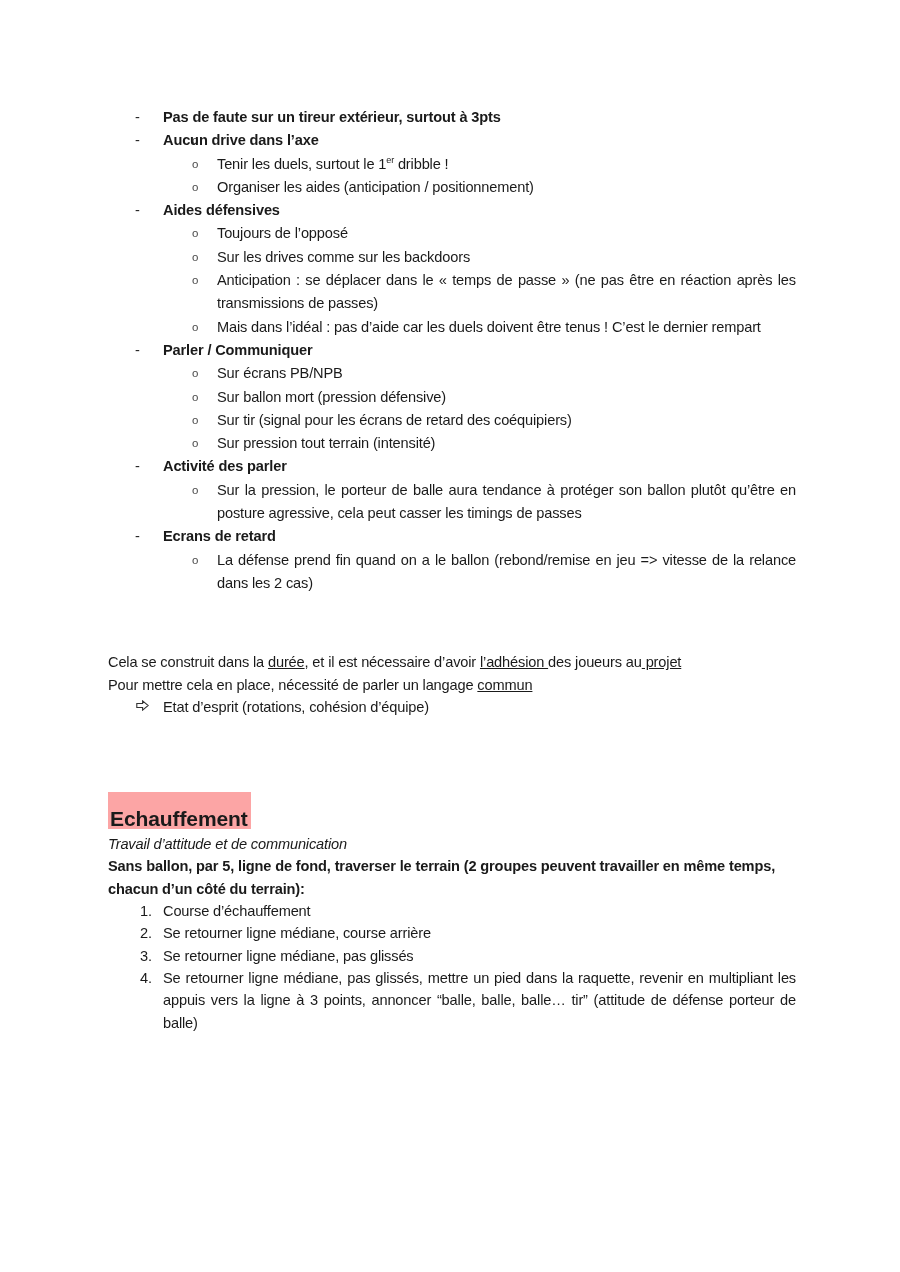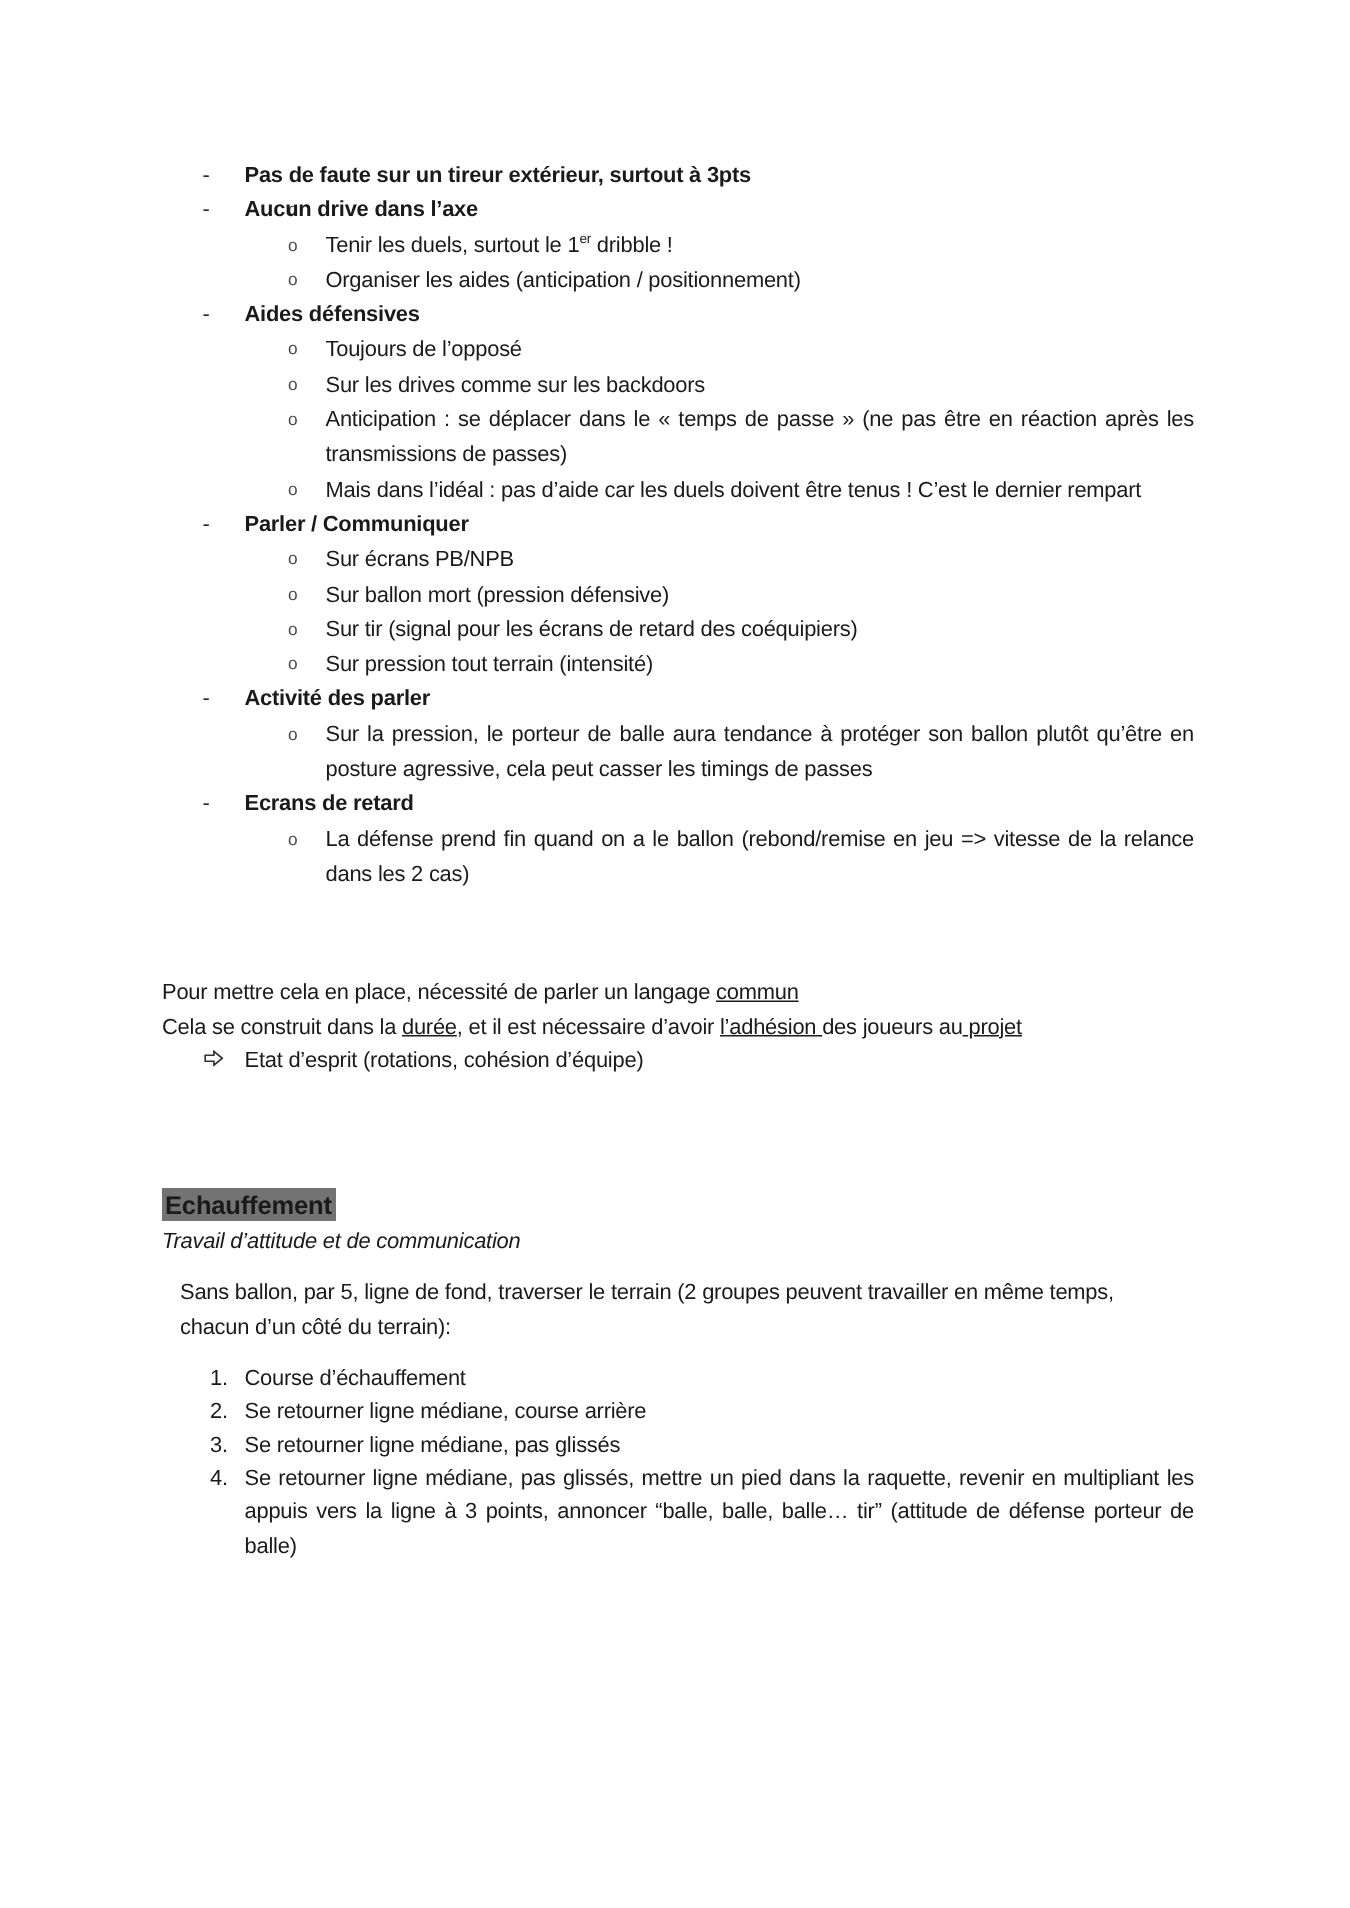--- a/index.html
+++ b/index.html
@@ -98,24 +98,24 @@
     position: absolute;
     left: 28px;
     top: -1px;
     font-size: 14px;
     color: #333;
   }
 
   
   .section-head {
     display: inline-block;
-    font-size: 17px;
+    font-size: 21px;
     font-weight: bold;
-    background: #737373;
-    padding: 2px 3px 1px 2px;
+    background: #fca5a5;
+    padding: 17px 3px 1px 2px;
     line-height: 19px;
     letter-spacing: -0.1px;
   }
   .subhead-italic {
     font-size: 14.6px;
     line-height: 22.3px;
     font-style: italic;
     letter-spacing: -0.15px;
   }
   .u { text-decoration: underline; }
@@ -215,40 +215,40 @@
       </div>
       <div class="lvl2">
         <span class="circ">o</span>
         <span>La défense prend fin quand on a le ballon (rebond/remise en jeu =&gt; vitesse de la relance dans les 2 cas)</span>
       </div>
     </div>
 
     <div class="gap-block"></div>
 
     <div>
+      <p class="para noj"><span>Cela se construit dans la </span><span class="u">durée</span><span>, et il est nécessaire d’avoir </span><span class="u">l’adhésion </span><span>des joueurs au</span><span class="u"> projet</span></p>
       <p class="para noj"><span>Pour mettre cela en place, nécessité de parler un langage </span><span class="u">commun</span></p>
-      <p class="para noj"><span>Cela se construit dans la </span><span class="u">durée</span><span>, et il est nécessaire d’avoir </span><span class="u">l’adhésion </span><span>des joueurs au</span><span class="u"> projet</span></p>
       <div class="arrowitem">
         <span class="arw">
           <svg width="13" height="11" viewBox="0 0 13 11" aria-hidden="true">
             <path d="M0.8 3.5 H6.6 V0.9 L12.2 5.5 L6.6 10.1 V7.5 H0.8 Z" fill="none" stroke="#333333" stroke-width="1.1" stroke-linejoin="miter"></path>
           </svg>
         </span>
         <span>Etat d’esprit (rotations, cohésion d’équipe)</span>
       </div>
     </div>
 
     <div class="gap-section"></div>
 
     <div>
       <div style="margin-bottom:3px;">
         <span class="section-head">Echauffement</span>
       </div>
       <p class="subhead-italic" style="margin:0;font-style:italic;">Travail d’attitude et de communication</p>
-      <p class="para noj" style="margin:12px;">Sans ballon, par 5, ligne de fond, traverser le terrain (2 groupes peuvent travailler en même temps, chacun d’un côté du terrain):</p>
+      <p class="para noj" style="margin:0;font-weight:bold;">Sans ballon, par 5, ligne de fond, traverser le terrain (2 groupes peuvent travailler en même temps, chacun d’un côté du terrain):</p>
 
       <div>
         <div class="numitem" style="text-align:left">
           <span class="num">1.</span>
           <span>Course d’échauffement</span>
         </div>
         <div class="numitem" style="text-align:left">
           <span class="num">2.</span>
           <span>Se retourner ligne médiane, course arrière</span>
         </div>

